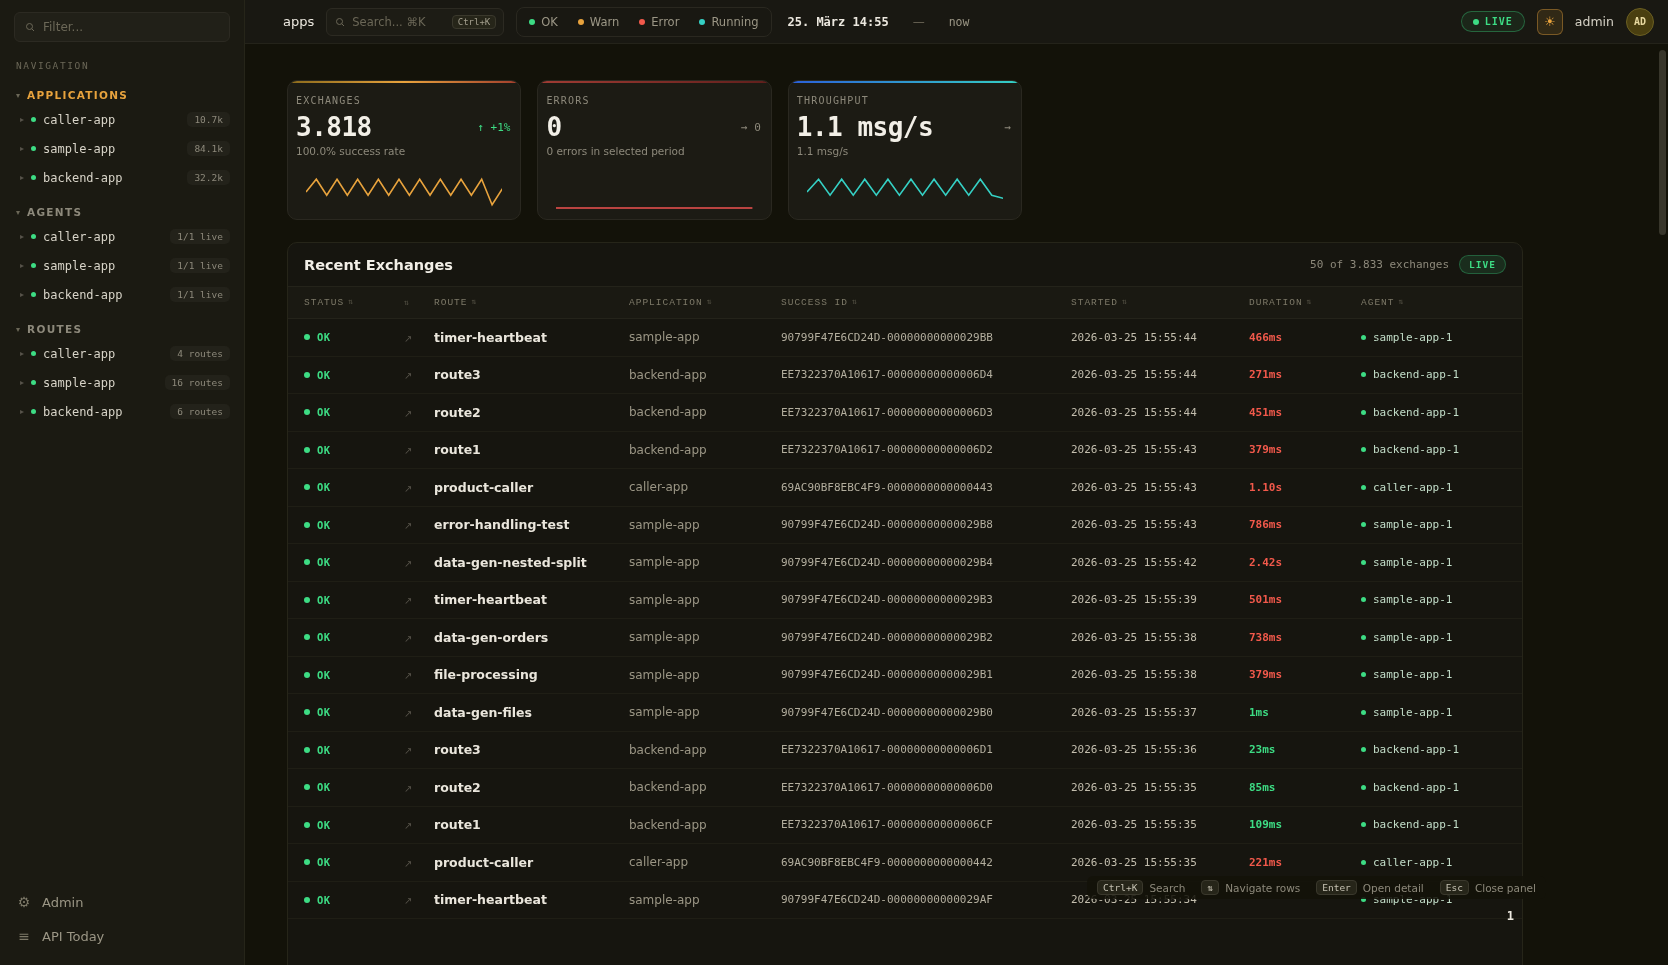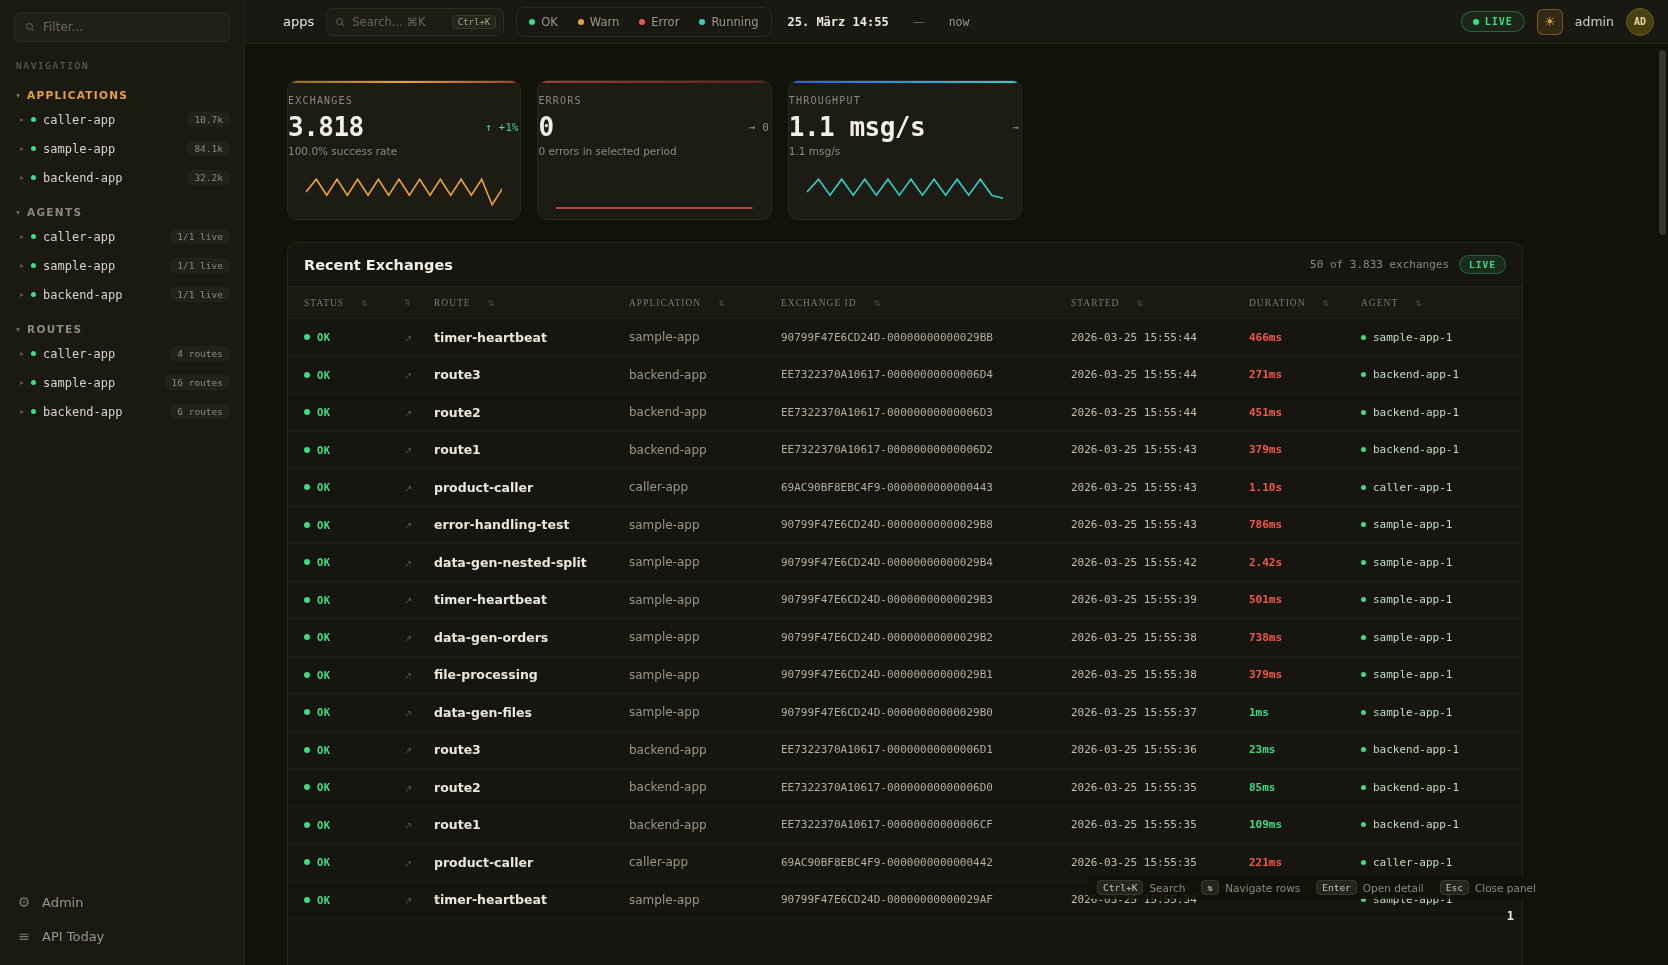--- a/index.html
+++ b/index.html
@@ -74,21 +74,21 @@
     align-items:center;justify-content:center}
   .user-name{font-size:12.5px;color:#d5d1c5}
   .avatar{width:28px;height:28px;border-radius:50%;background:#4a3f10;border:1px solid #6b5f22;color:#e8d9a0;
     font-size:10px;font-weight:bold;display:flex;align-items:center;justify-content:center;cursor:pointer;
     font-family:"DejaVu Sans Mono",monospace}
 
   
   .main{flex:1;overflow:hidden;padding:36px 145px 0 42px;position:relative}
   .cards{display:grid;grid-template-columns:repeat(5,1fr);gap:16px}
   .card{position:relative;background:#1c1b14;border:1px solid #2a2820;border-radius:10px;
-    padding:14px 0 10px;height:140px;overflow:hidden}
+    padding:14px 8px 10px;height:140px;overflow:hidden}
   .card-accent{position:absolute;top:0;left:0;right:0;height:2px}
   .card-title{font-size:10px;letter-spacing:1.2px;color:#8d897b;font-family:"DejaVu Sans Mono",monospace}
   .card-value-row{display:flex;align-items:center;margin-top:6px}
   .card-value{font-family:"DejaVu Sans Mono",monospace;font-weight:bold;font-size:26px;color:#f2efe7;letter-spacing:-.5px}
   .card-delta{margin-left:auto;font-family:"DejaVu Sans Mono",monospace;font-size:11px;padding-right:2px}
   .card-delta.green{color:#3ddc84}
   .card-delta.muted{color:#8d897b}
   .card-sub{font-size:10.5px;color:#8d897b;margin-top:3px}
   .card-spark{position:absolute;left:18px;right:18px;bottom:9px;height:40px}
   .card-spark svg{width:100%;height:100%;display:block}
@@ -98,21 +98,21 @@
   .panel-head{display:flex;align-items:center;padding:12px 16px}
   .panel-title{font-size:14.5px;font-weight:bold;color:#f2efe7}
   .panel-head-right{margin-left:auto;display:flex;align-items:center;gap:10px}
   .count-label{font-family:"DejaVu Sans Mono",monospace;font-size:11px;color:#8d897b}
   .live-mini{background:rgba(61,220,132,.12);border:1px solid rgba(61,220,132,.3);color:#3ddc84;
     font-family:"DejaVu Sans Mono",monospace;font-size:9.5px;font-weight:bold;letter-spacing:1px;
     padding:3px 9px;border-radius:999px}
   .grid-cols{display:grid;grid-template-columns:100px 30px 195px 152px 290px 178px 112px 1fr;
     align-items:center;padding:0 16px}
   .thead{height:33px;background:#1a1912;border-top:1px solid #24231a;border-bottom:1px solid #24231a}
-  .th{display:flex;align-items:flex-end;gap:17px;font-family:Liberation Serif, serif;font-size:9.5px;
+  .th{display:flex;align-items:flex-start;gap:4px;font-family:Liberation Mono, monospace;font-size:9.5px;
     letter-spacing:1px;color:#7d7968;cursor:pointer}
   .sort{font-size:8px;opacity:.55}
   .trow{height:37.5px;border-bottom:1px solid #1f1e15;cursor:pointer}
   .c-status{display:flex;align-items:center;gap:7px}
   .c-status .dot{width:6px;height:6px}
   .ok-txt{font-family:"DejaVu Sans Mono",monospace;font-size:10.5px;font-weight:bold;color:#3ddc84;letter-spacing:.5px}
   .openx{color:#57534a;font-size:10px}
   .c-route{font-size:12.5px;font-weight:bold;color:#eae6dc}
   .c-app{font-size:12px;color:#9b9685}
   .c-id{font-family:"DejaVu Sans Mono",monospace;font-size:11px;color:#b3ae9e}
@@ -352,21 +352,21 @@
             </div>
             <div class="th">
               <span>ROUTE</span>
               <span class="sort">⇅</span>
             </div>
             <div class="th">
               <span>APPLICATION</span>
               <span class="sort">⇅</span>
             </div>
             <div class="th">
-              <span>EXCHANGE ID</span>
+              <span>SUCCESS ID</span>
               <span class="sort">⇅</span>
             </div>
             <div class="th">
               <span>STARTED</span>
               <span class="sort">⇅</span>
             </div>
             <div class="th">
               <span>DURATION</span>
               <span class="sort">⇅</span>
             </div>

